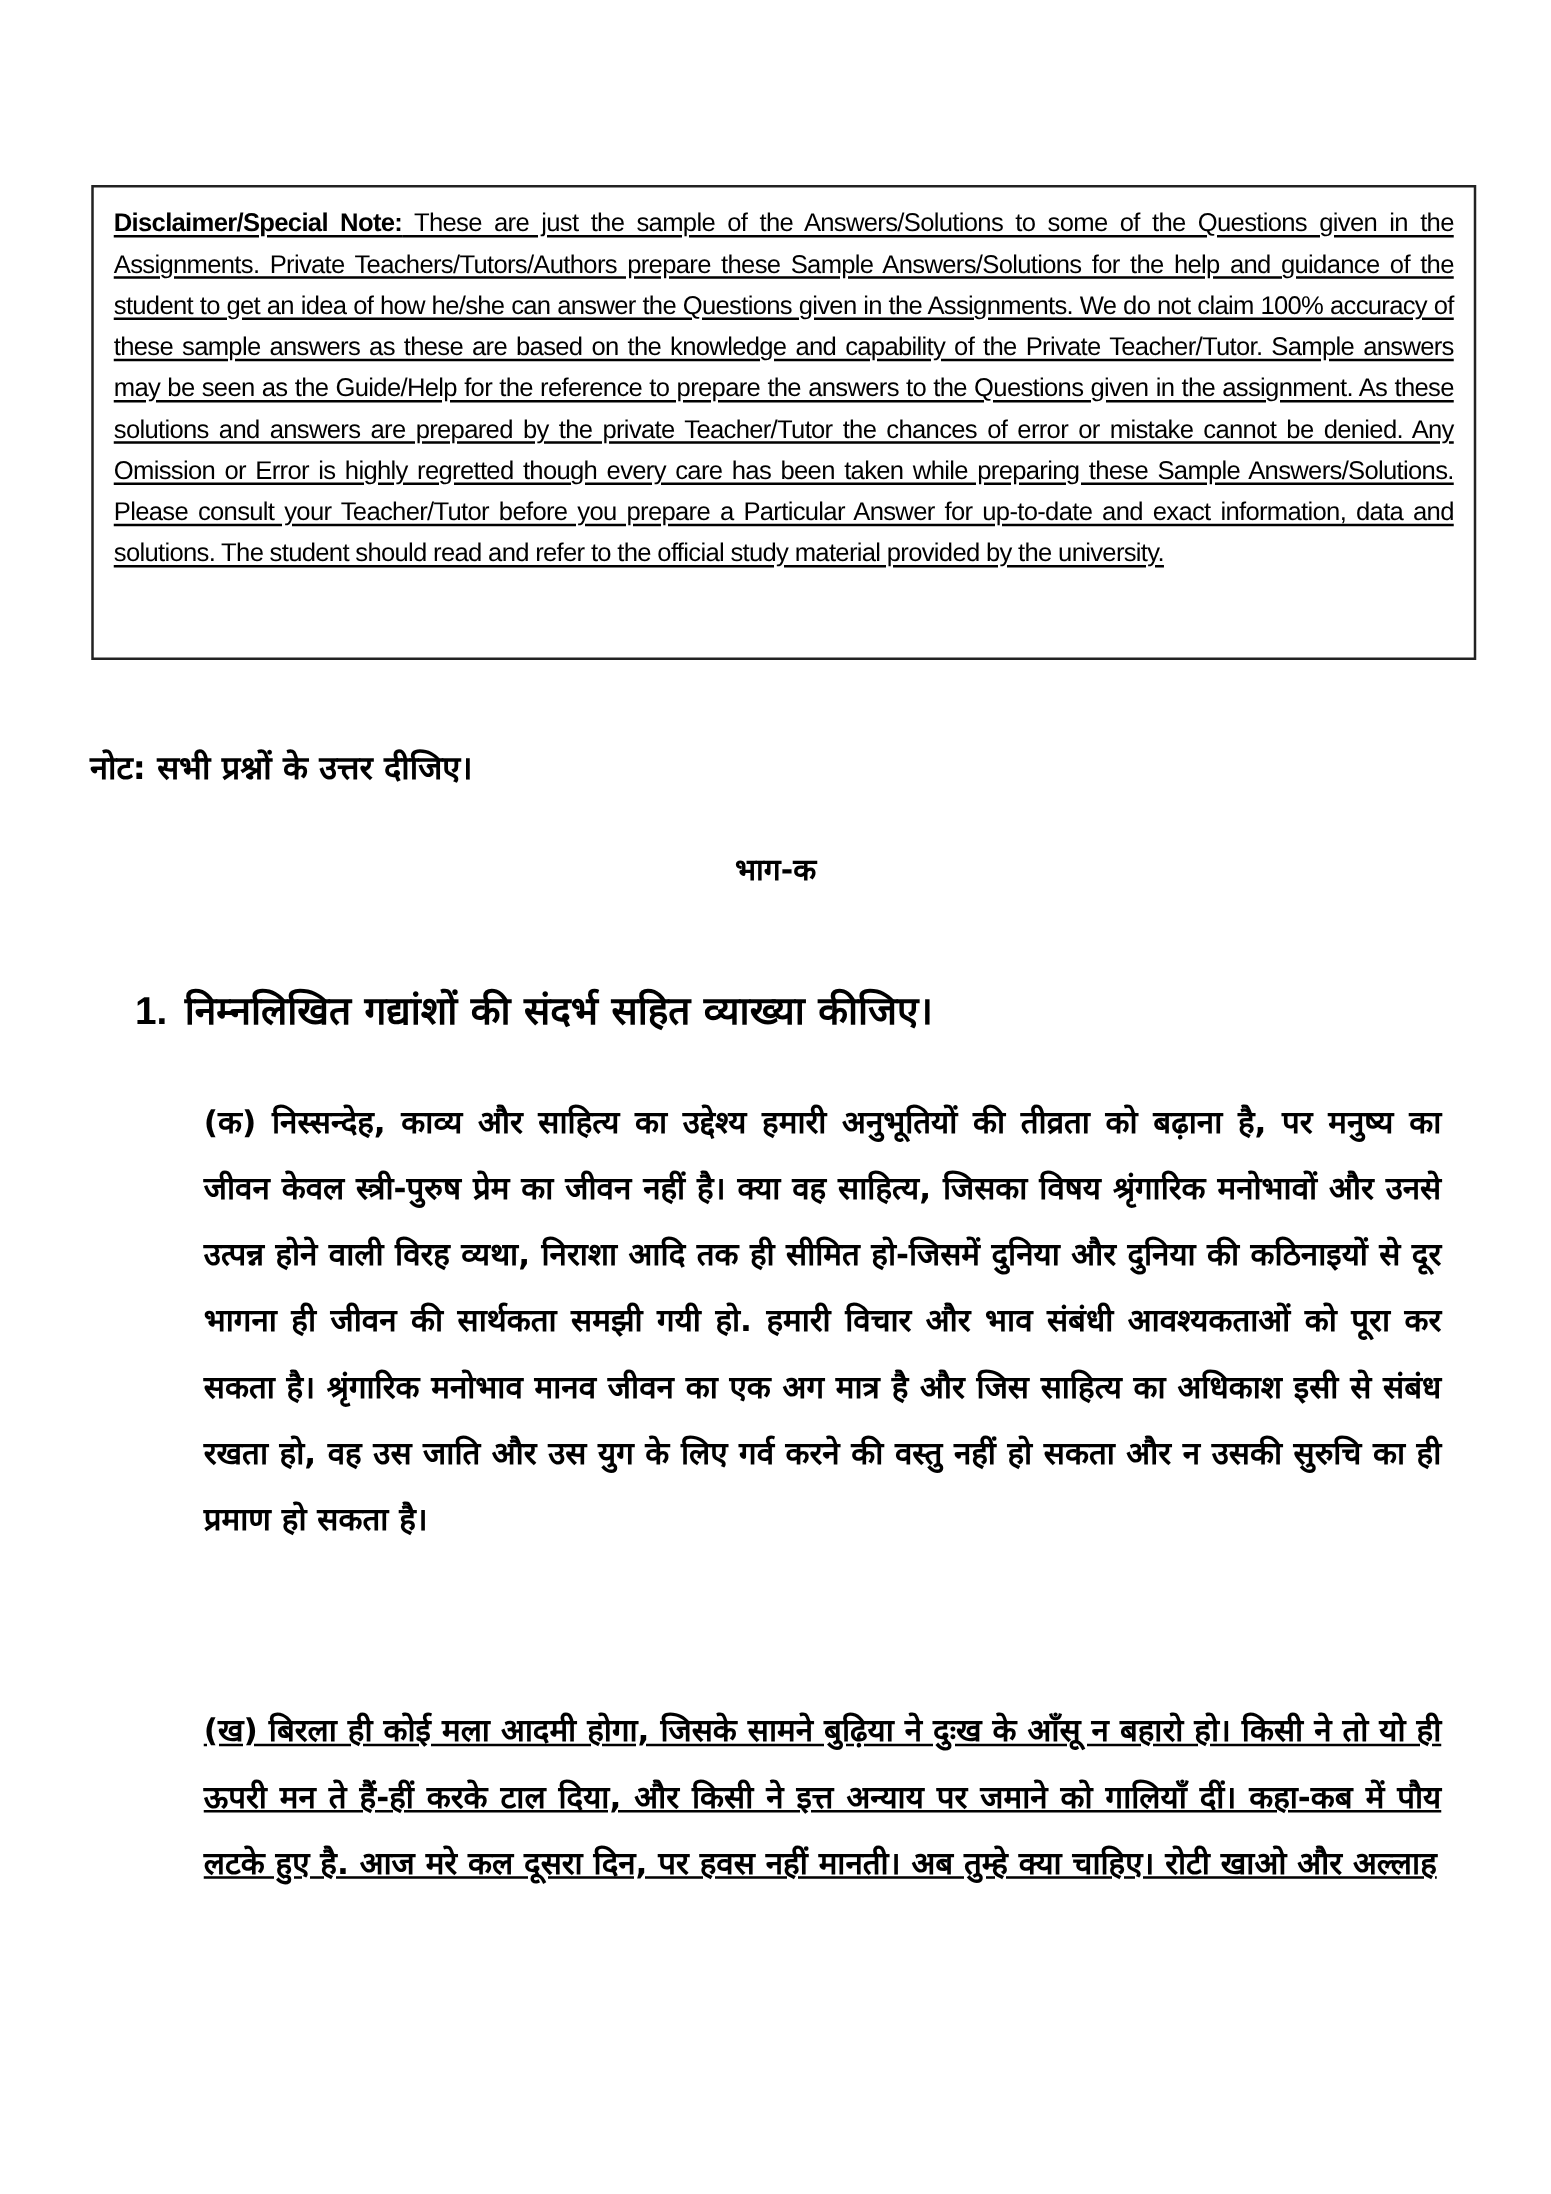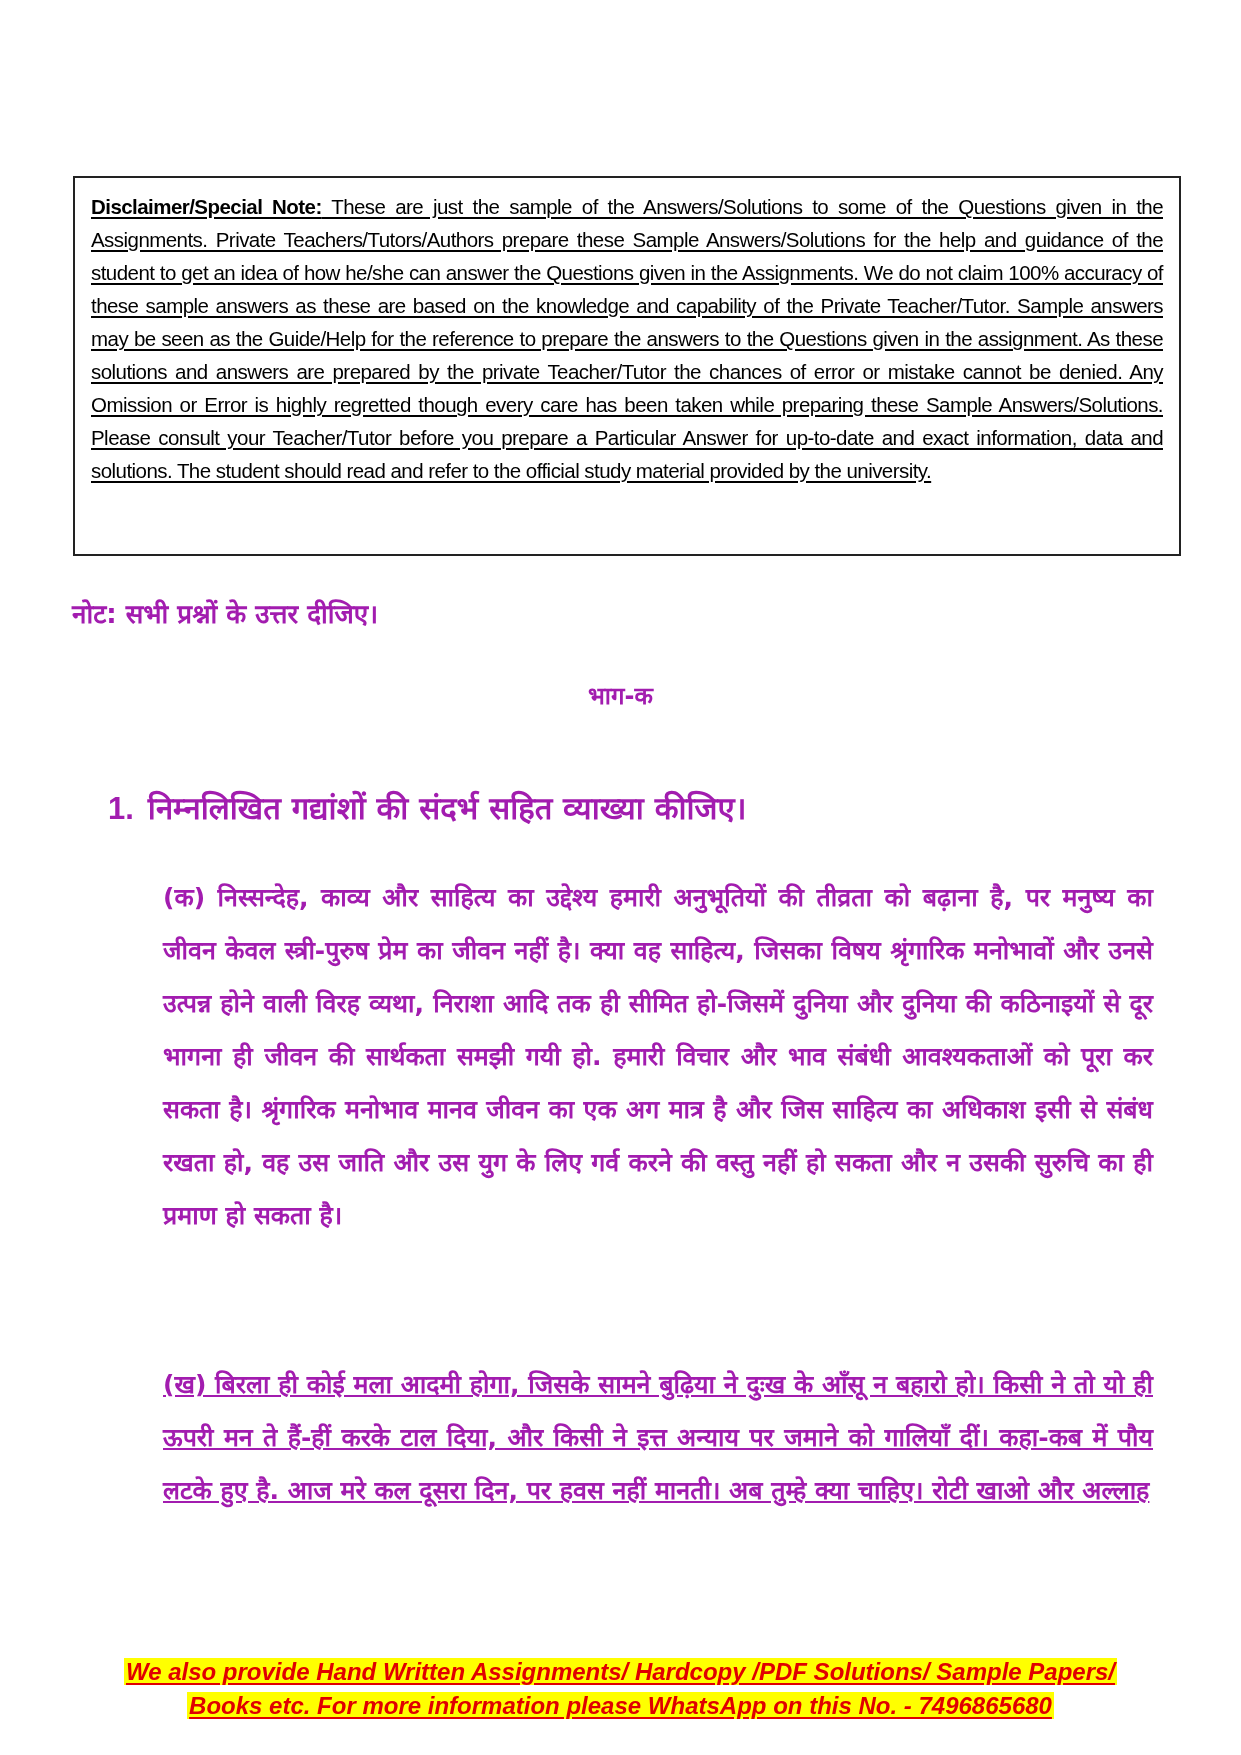--- a/index.html
+++ b/index.html
@@ -3,32 +3,31 @@
 <meta charset="utf-8">
 <style>
   html, body { margin: 0; padding: 0; background: #ffffff; }
   body { width: 1241px; height: 1755px; position: relative; overflow: hidden; color: #000; }
   .page { position: absolute; left: 0; top: 0; width: 1241px; height: 1755px; }
 
   .disclaimer-box {
     position: absolute; left: 73px; top: 148px; width: 1108px; height: 380px;
     border: 2px solid #222; box-sizing: border-box;
     padding: 12px 16px 4px 16px;
-    margin-top: 28px;
   }
   .disclaimer-text {
     font-family: "Liberation Sans Narrow", "Liberation Sans", sans-serif;
     font-size: 20.5px; line-height: 33px; text-align: justify;
     text-decoration: underline; text-underline-offset: 3px;
     letter-spacing: -0.55px;
     margin: 0;
   }
   .disclaimer-text b { font-weight: bold; }
 
-  .hindi { font-family: "DejaVu Sans", sans-serif; font-weight: bold; color: #a21caf; }
+  .hindi { font-family: "DejaVu Sans", sans-serif; font-weight: bold; color: #000000; }
 
   .note-line { position: absolute; left: 72px; top: 595px; font-size: 26px; }
   .section-heading { position: absolute; left: 0; width: 1241px; top: 663px; text-align: center; font-size: 24px; margin-top: 15px; }
 
   .question { position: absolute; left: 108px; top: 786px; font-size: 31px; }
   .question .qnum { font-family: "Liberation Sans", sans-serif; font-weight: bold; margin-right: 14px; }
 
   .passage {
     position: absolute; left: 147px; width: 990px;
     font-size: 25px; line-height: 53px; text-align: justify; margin: 16px;
@@ -60,18 +59,14 @@
   <div class="hindi section-heading">भाग-क</div>
 
   <div class="hindi question">
     <span class="qnum">1.</span><span>निम्नलिखित गद्यांशों की संदर्भ सहित व्याख्या कीजिए।</span>
   </div>
 
   <p class="hindi passage passage-ka">(क) निस्सन्देह, काव्य और साहित्य का उद्देश्य हमारी अनुभूतियों की तीव्रता को बढ़ाना है, पर मनुष्य का जीवन केवल स्त्री-पुरुष प्रेम का जीवन नहीं है। क्या वह साहित्य, जिसका विषय श्रृंगारिक मनोभावों और उनसे उत्पन्न होने वाली विरह व्यथा, निराशा आदि तक ही सीमित हो-जिसमें दुनिया और दुनिया की कठिनाइयों से दूर भागना ही जीवन की सार्थकता समझी गयी हो. हमारी विचार और भाव संबंधी आवश्यकताओं को पूरा कर सकता है। श्रृंगारिक मनोभाव मानव जीवन का एक अग मात्र है और जिस साहित्य का अधिकाश इसी से संबंध रखता हो, वह उस जाति और उस युग के लिए गर्व करने की वस्तु नहीं हो सकता और न उसकी सुरुचि का ही प्रमाण हो सकता है।</p>
 
   <p class="hindi passage passage-kha">(ख) बिरला ही कोई मला आदमी होगा, जिसके सामने बुढ़िया ने दुःख के आँसू न बहारो हो। किसी ने तो यो ही ऊपरी मन ते हैं-हीं करके टाल दिया, और किसी ने इत्त अन्याय पर जमाने को गालियाँ दीं। कहा-कब में पौय लटके हुए है. आज मरे कल दूसरा दिन, पर हवस नहीं मानती। अब तुम्हे क्या चाहिए। रोटी खाओ और अल्लाह</p>
 
-  <div class="promo">
-    <div><span>We also provide Hand Written Assignments/ Hardcopy /PDF Solutions/ Sample Papers/</span></div>
-    <div><span>Books etc. For more information please WhatsApp on this No. - 7496865680</span></div>
-  </div>
 
 </div>
 
 </body></html>

